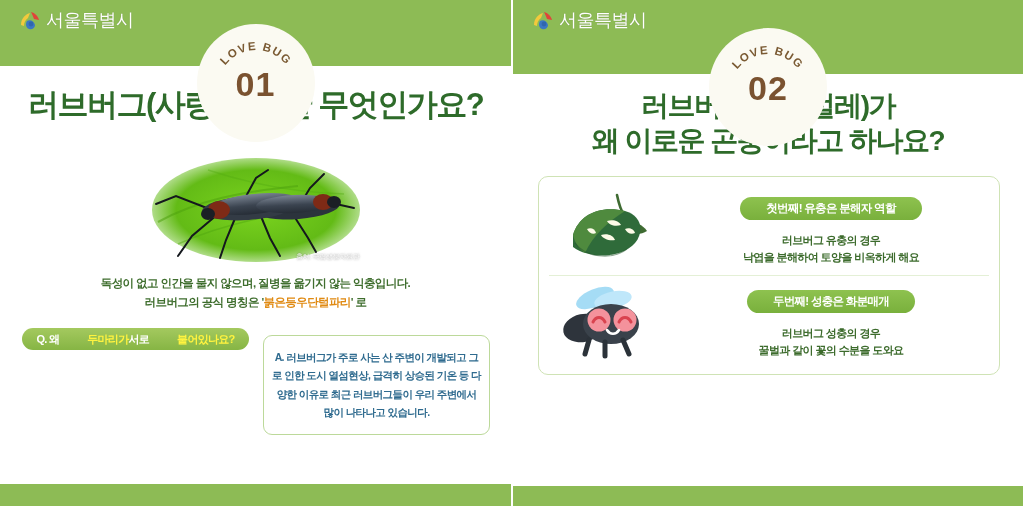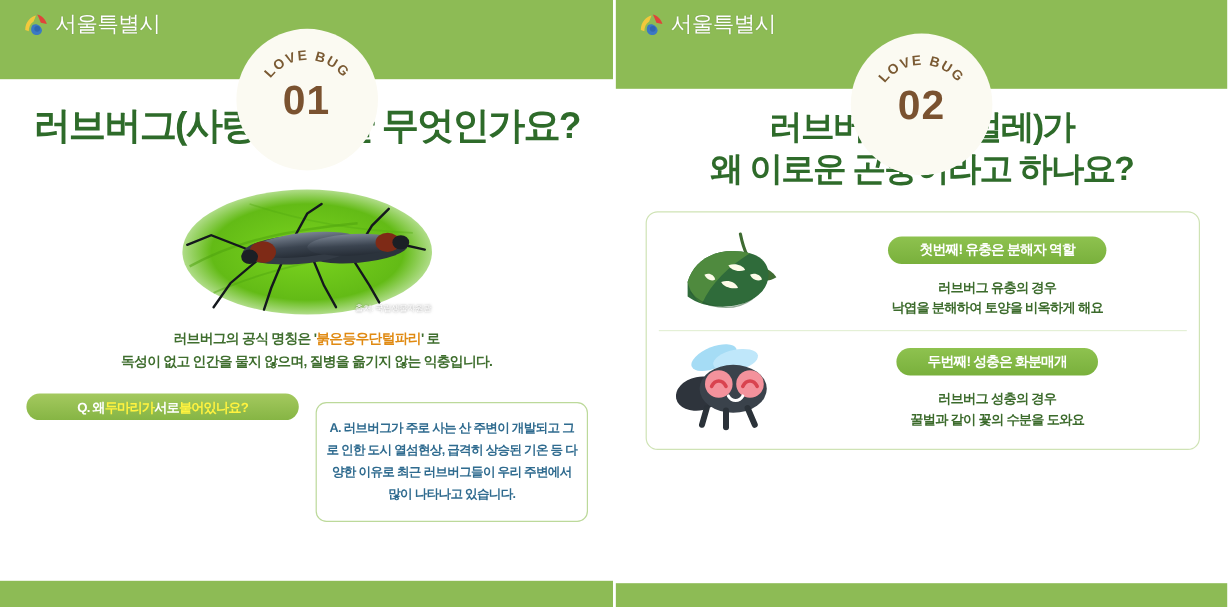--- a/index.html
+++ b/index.html
@@ -82,21 +82,21 @@
 
   
   .qa-row { position: absolute; left: 22px; top: 328px; width: 468px; display: flex; gap: 14px; }
   .qa { width: 227px; }
   .qa-head {
     background: linear-gradient(#a4c95f, #86b544);
     border-radius: 13px; height: 22px;
     display: flex; align-items: center; justify-content: center;
     font-size: 11px; font-weight: bold; color: #ffffff; letter-spacing: -0.7px;
   }
-  .qa-head .hl { color: #fff33f; }
+  .qa-head .hl { color: #fff33f; padding-left: 28px; }
   .qa-body {
     margin-top: 7px; background: #ffffff;
     border: 1.5px solid #bcd99a; border-radius: 9px;
     min-height: 98px; padding: 12px 8px;
     display: flex; align-items: center; justify-content: center;
     text-align: center; font-size: 10.5px; line-height: 1.75;
     color: #2f6b8f; font-weight: bold; letter-spacing: -0.6px;
   }
 
   
@@ -189,24 +189,24 @@
         <ellipse cx="146" cy="52" rx="38" ry="9" fill="url(#wing)" transform="rotate(-3 146 52)"></ellipse>
         <ellipse cx="71" cy="58" rx="11" ry="9" fill="#7e2a16"></ellipse>
         <ellipse cx="175" cy="50" rx="10" ry="8" fill="#7e2a16"></ellipse>
         <ellipse cx="60" cy="62" rx="7" ry="6" fill="#1b1f25"></ellipse>
         <ellipse cx="186" cy="50" rx="7" ry="6" fill="#1b1f25"></ellipse>
       </svg>
       <div class="photo-src">출처: 국립생물자원관</div>
     </div>
 
     <div class="lead">
+      <div>독성이 없고 인간을 물지 않으며, 질병을 옮기지 않는 익충입니다.</div>
       <div>
         <span>러브버그의 공식 명칭은 '</span><span class="hl">붉은등우단털파리</span><span>' 로</span>
       </div>
-      <div>독성이 없고 인간을 물지 않으며, 질병을 옮기지 않는 익충입니다.</div>
     </div>
 
     <div class="qa-row">
       <div class="qa">
         <div class="qa-head">
           <span>Q. 왜 </span>
             <span class="hl">두마리가</span>
             <span> 서로 </span>
             <span class="hl">붙어있나요?</span>
         </div>

